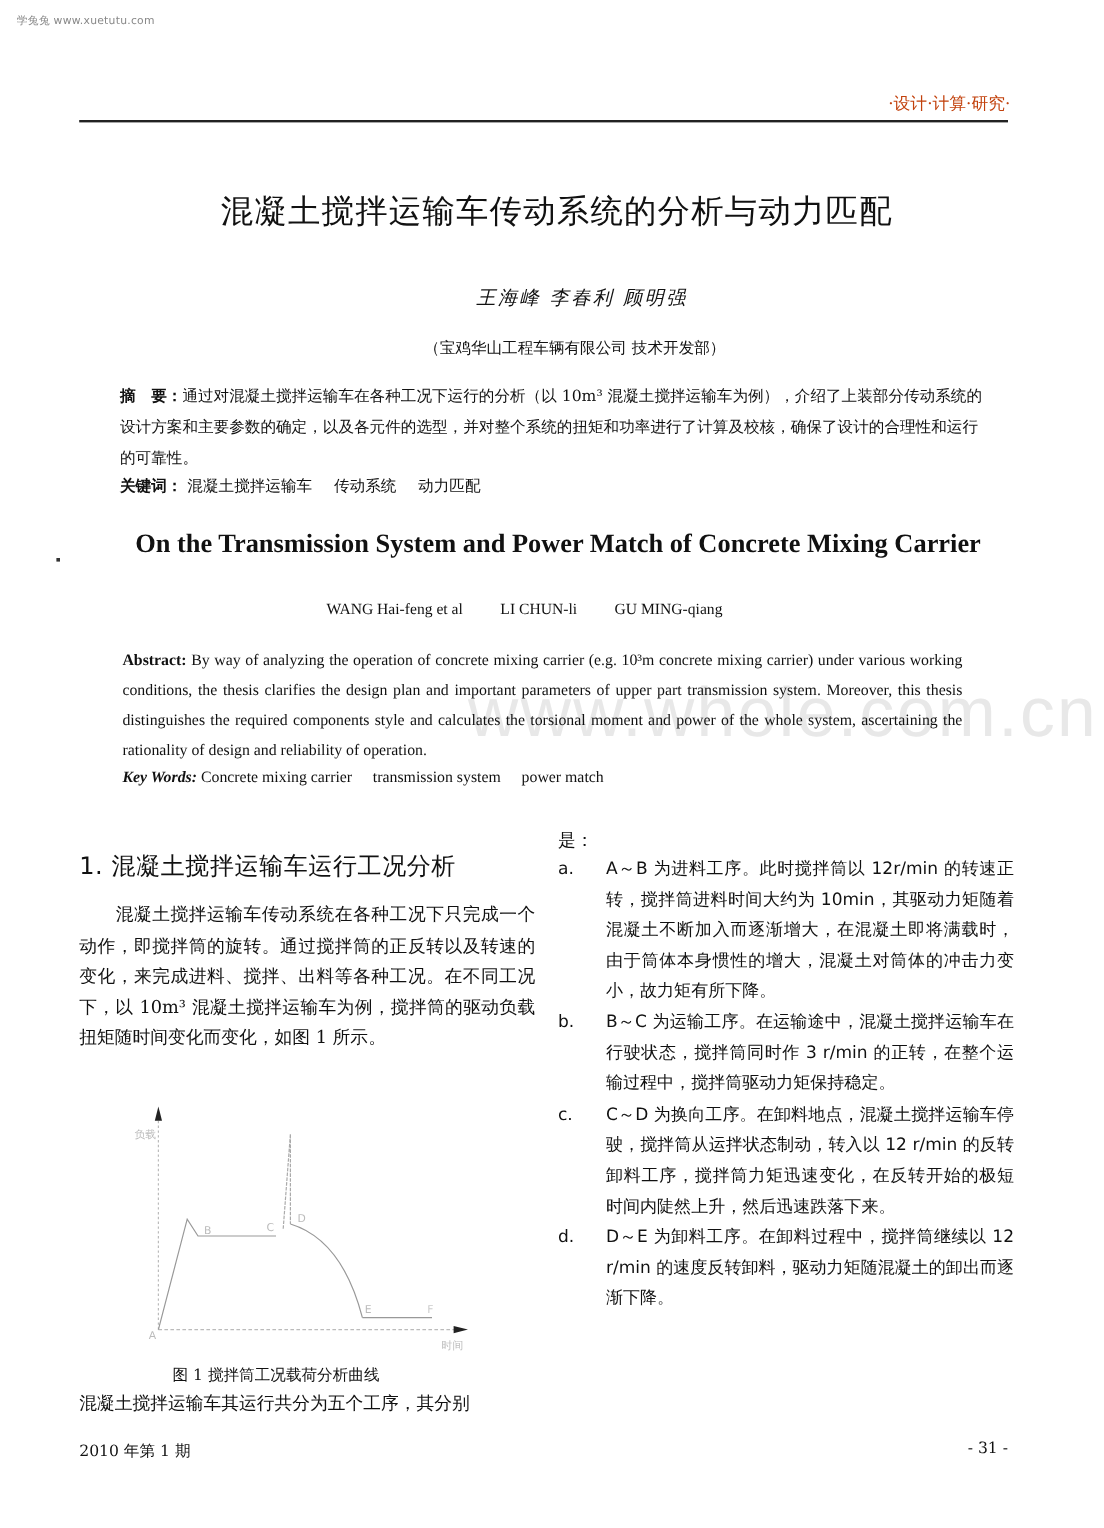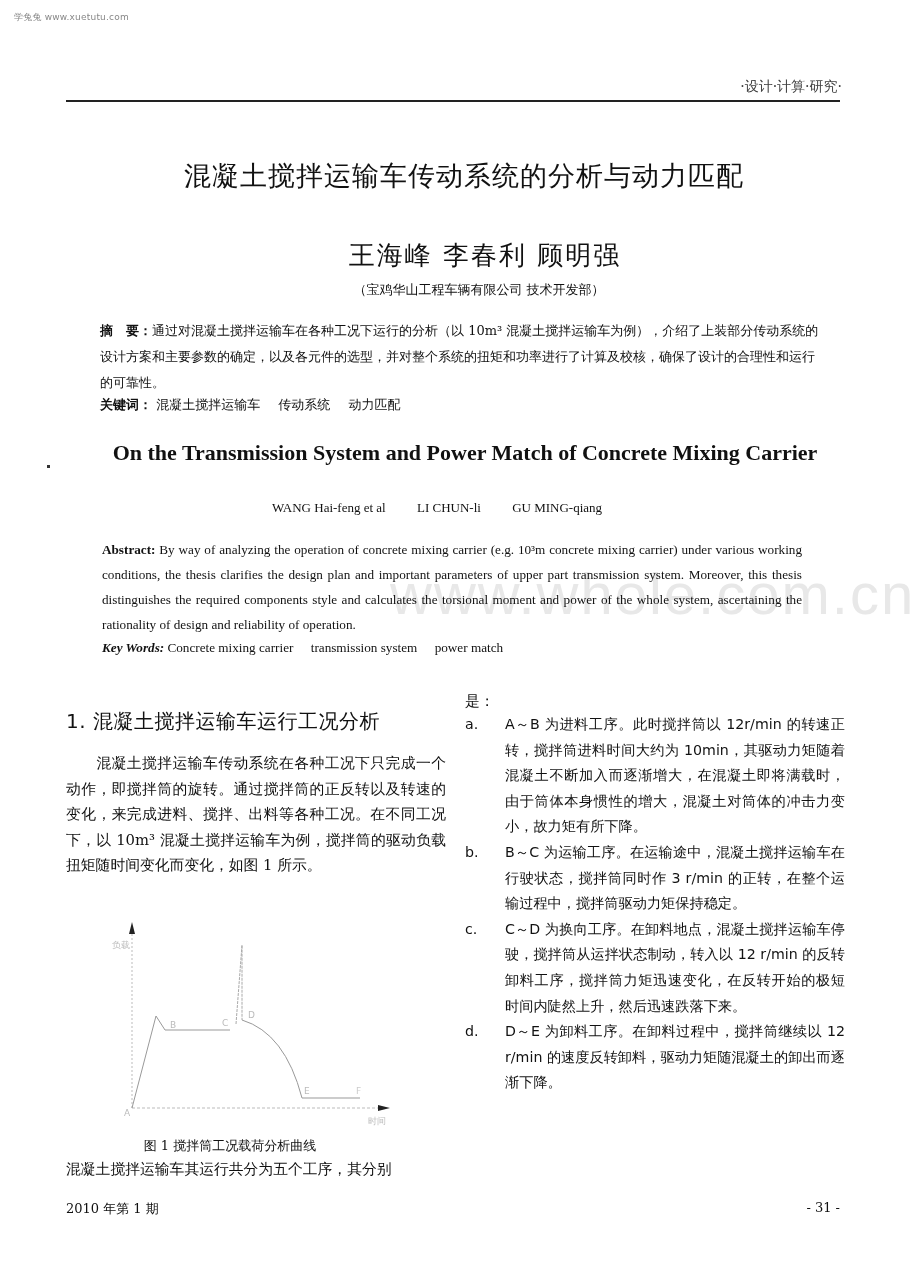--- a/index.html
+++ b/index.html
@@ -1,24 +1,24 @@
 <!DOCTYPE html>
 <html><head>
 <meta charset="utf-8">
 <style>
   * { margin: 0; padding: 0; box-sizing: border-box; }
   html, body { width: 920px; height: 1273px; background: #ffffff; overflow: hidden; }
   body { position: relative; font-family: "DejaVu Serif", "Liberation Serif", serif; color: #111; }
 
   .watermark-top { position: absolute; left: 14px; top: 11px; font-size: 9px; color: #888; font-family: "DejaVu Sans", sans-serif; letter-spacing: 0.2px; }
-  .section-tag { position: absolute; right: 78px; top: 78px; font-size: 14px; color: #404040; }
+  .section-tag { position: absolute; right: 78px; top: 78px; font-size: 14px; color: #c2410c; }
   .header-rule { position: absolute; left: 66px; right: 80px; top: 100px; height: 2px; background: #222; }
 
   .title-cn { position: absolute; left: 0; right: 0; top: 158px; text-align: center; font-size: 27px; font-family: "DejaVu Sans", sans-serif; font-weight: 500; letter-spacing: 1px; padding-left: 8px; }
-  .authors-cn { position: absolute; left: 0; right: 0; top: 238px; text-align: center; font-size: 26px; letter-spacing: 2px; padding-left: 50px; }
+  .authors-cn { position: absolute; left: 0; right: 0; top: 238px; text-align: center; font-size: 16px; letter-spacing: 2px; font-style: italic; padding-left: 50px; }
   .affil-cn { position: absolute; left: 0; right: 0; top: 281px; text-align: center; font-size: 13px; padding-left: 38px; }
 
   .abstract-cn { position: absolute; left: 100px; width: 720px; top: 318px; font-size: 13px; line-height: 26px; }
   .abstract-cn .lbl { font-weight: bold; }
   .keywords-cn { position: absolute; left: 100px; top: 396px; font-size: 13px; }
   .keywords-cn .lbl { font-weight: bold; }
   .kw { margin-right: 14px; }
 
   .title-en { position: absolute; left: 0; right: 0; top: 440px; text-align: center; font-family: "Liberation Serif", serif; font-weight: bold; font-size: 22px; padding-left: 10px; }
   .authors-en { position: absolute; left: 272px; top: 500px; font-family: "Liberation Serif", serif; font-size: 13px; }

